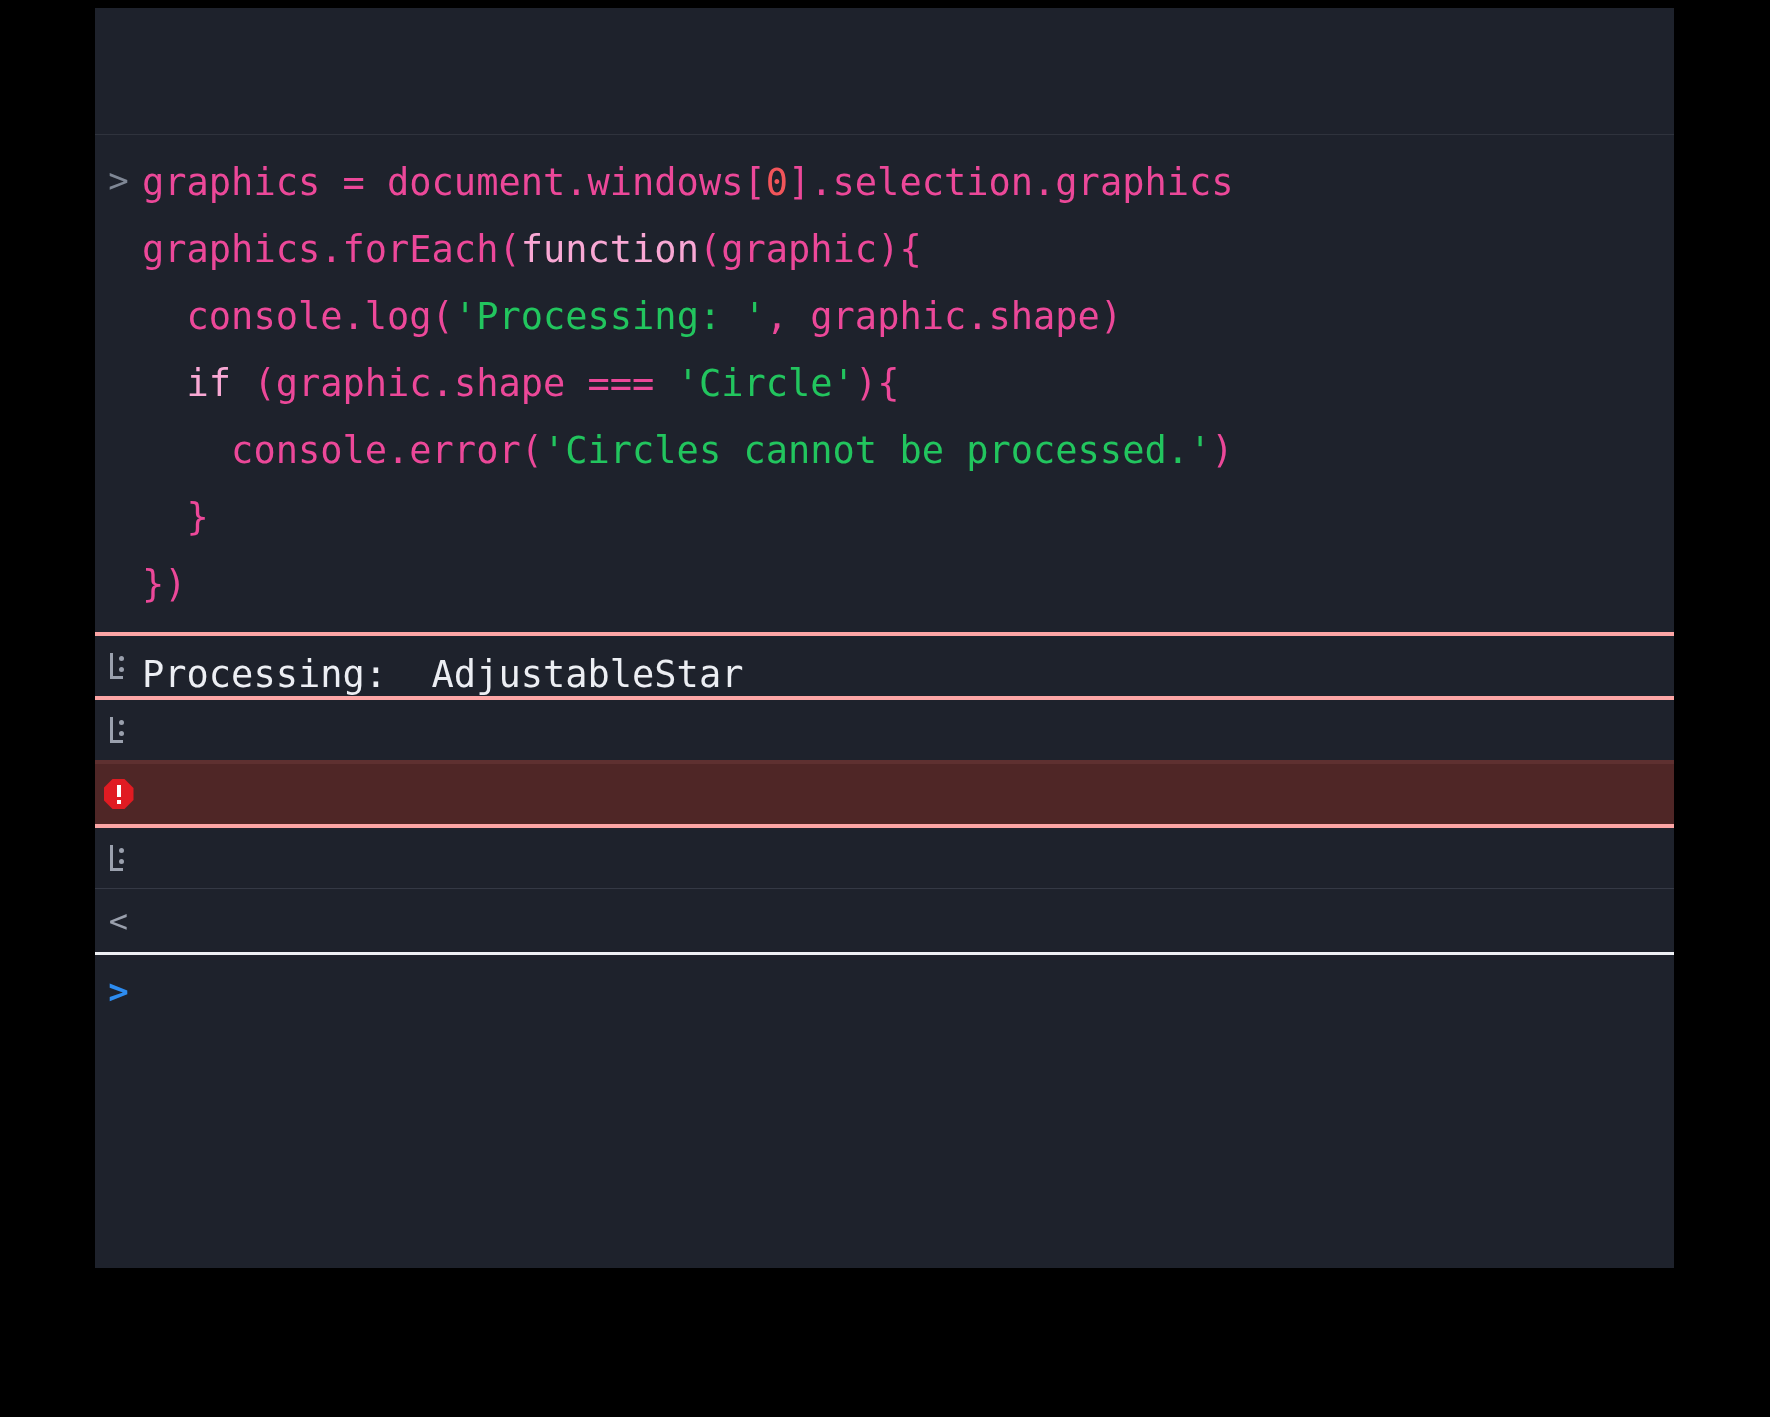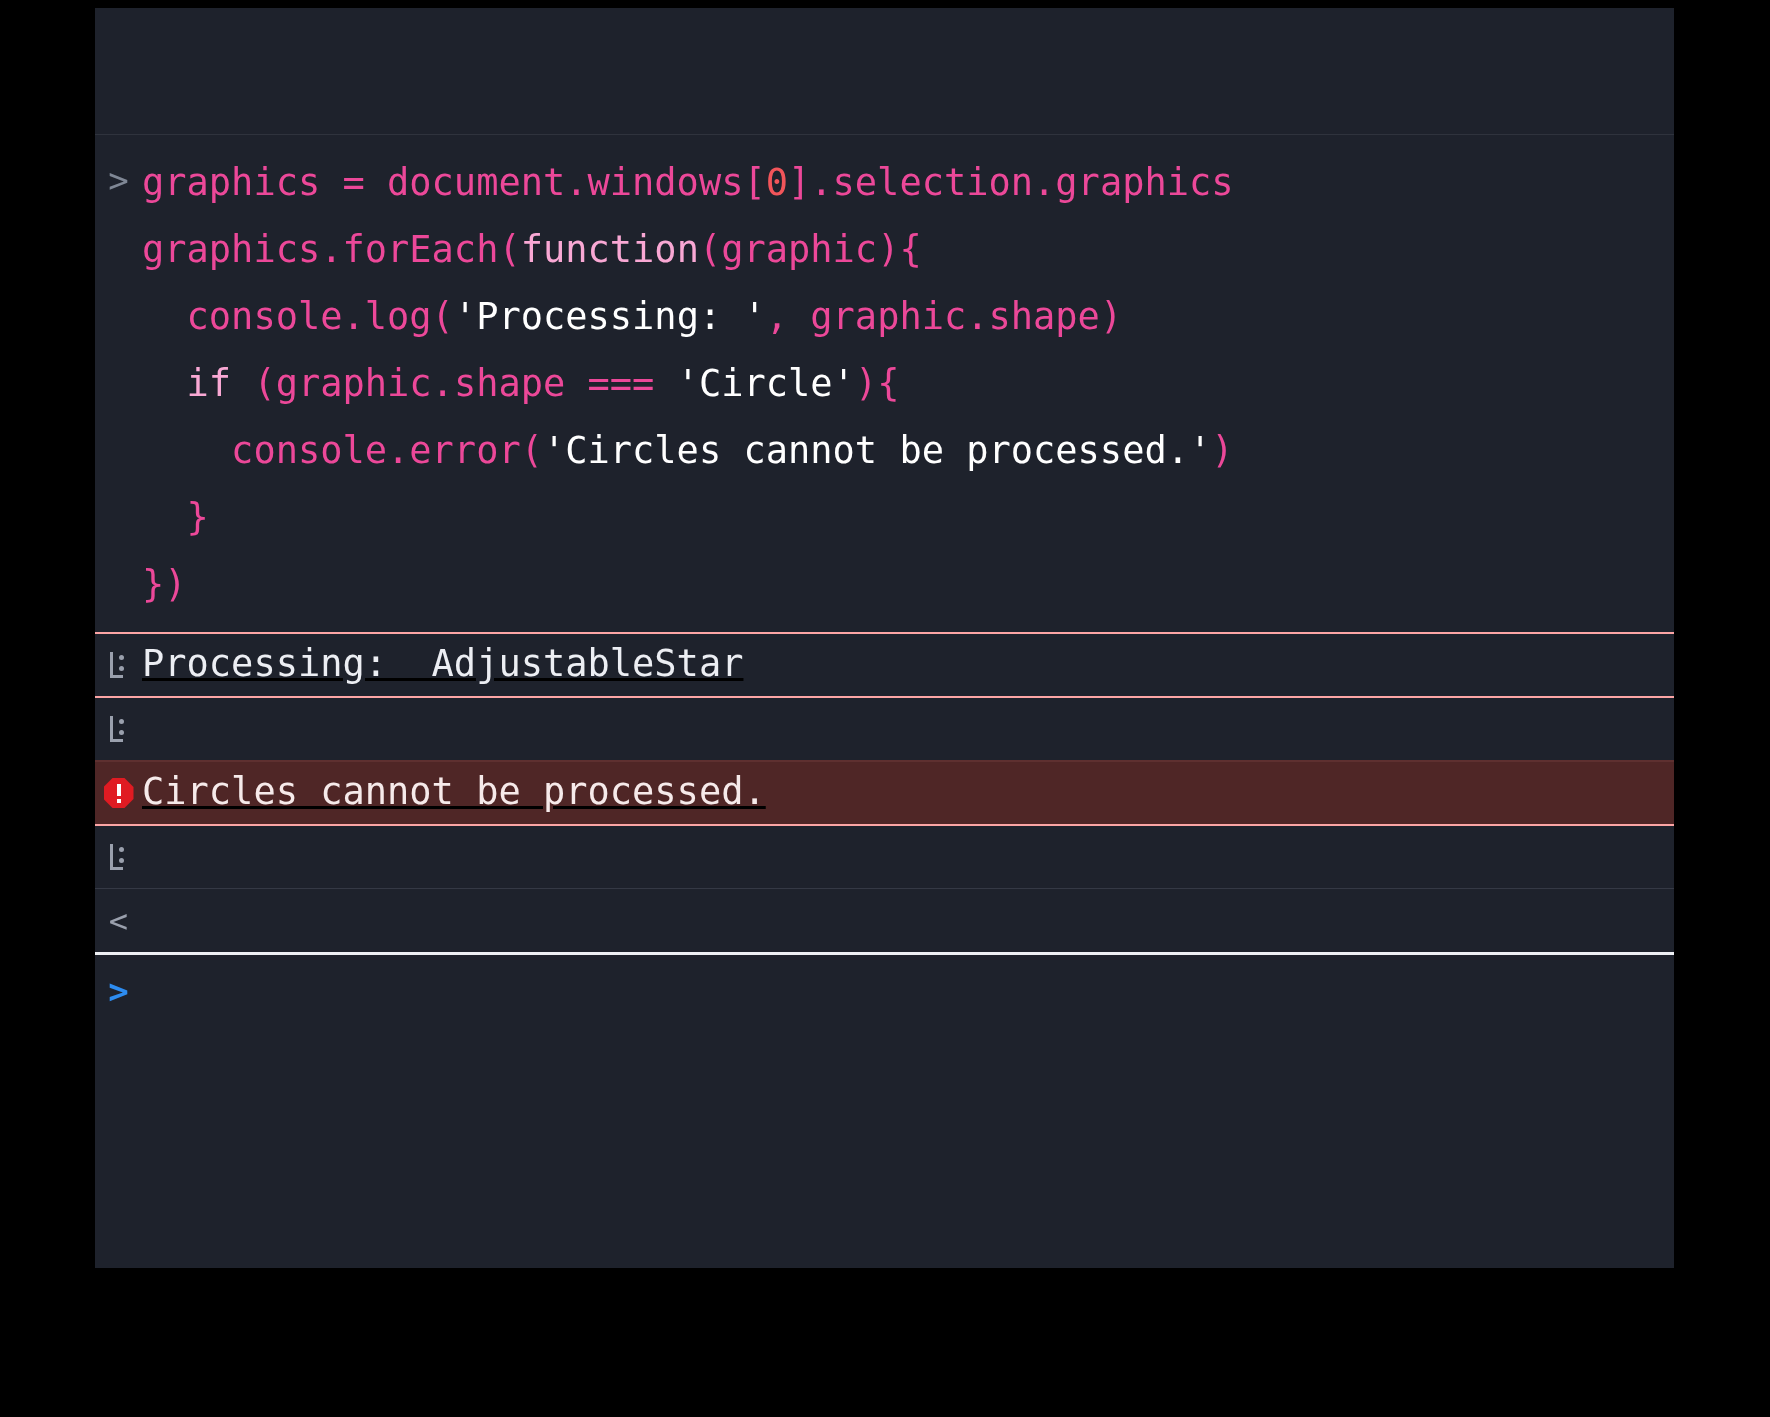--- a/index.html
+++ b/index.html
@@ -71,32 +71,31 @@
     white-space: pre;
     font-size: 37px;
     line-height: 67px;
     color: #e8eaf0;
     letter-spacing: 0px;
     font-family: "DejaVu Sans Mono", "Liberation Mono", monospace;
     padding-bottom: 2px;
   }
   .tok-num   { color: #f2555a; }
   .tok-kw    { color: #f9a8d4; }
-  .tok-str   { color: #ffffff; }
+  .tok-str   { color: #22c55e; }
   .tok-plain { color: #ec4899; }
 
   
   .out-row {
     display: flex;
-    align-items: center;
+    align-items: flex-end;
     min-height: 64px;
-    border-top: 2px solid #fca5a5;
-    background: #1e222c;
-    box-sizing: border-box;
-    text-decoration: underline;
+    border-top: 4px solid #fca5a5;
+    background: #1e222c;
+    box-sizing: border-box;
   }
   .out-row.error {
     background: #4f2626;
     border-top-color: #5e3030;
   }
   .out-text {
     flex: 1 1 auto;
     white-space: pre;
     font-size: 37px;
     line-height: 1;
@@ -264,21 +263,20 @@
             <span class="foot"></span>
             <span class="dot d1"></span>
             <span class="dot d2"></span>
           </span>
         </div>
       </div>
       <div class="out-row error">
         <div class="gutter">
           <span class="err-icon"></span>
         </div>
-        <div class="out-text">Circles cannot be processed.</div>
       </div>
       <div class="out-row">
         <div class="gutter">
           <span class="log-icon">
             <span class="bar"></span>
             <span class="foot"></span>
             <span class="dot d1"></span>
             <span class="dot d2"></span>
           </span>
         </div>

